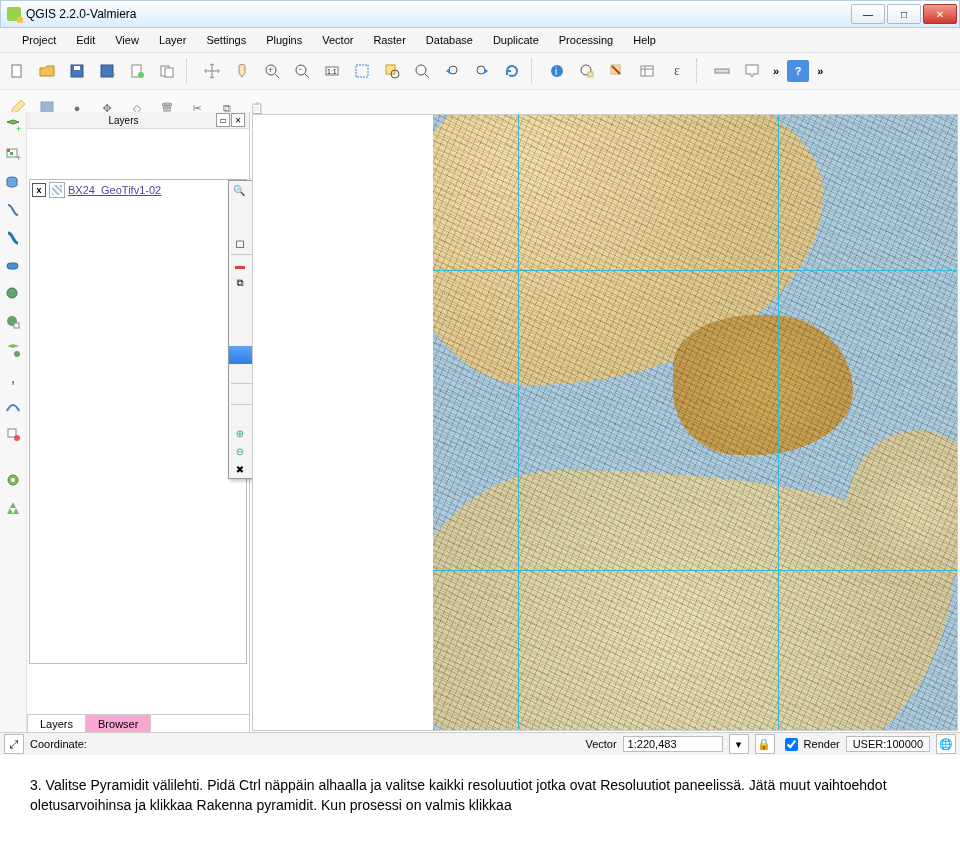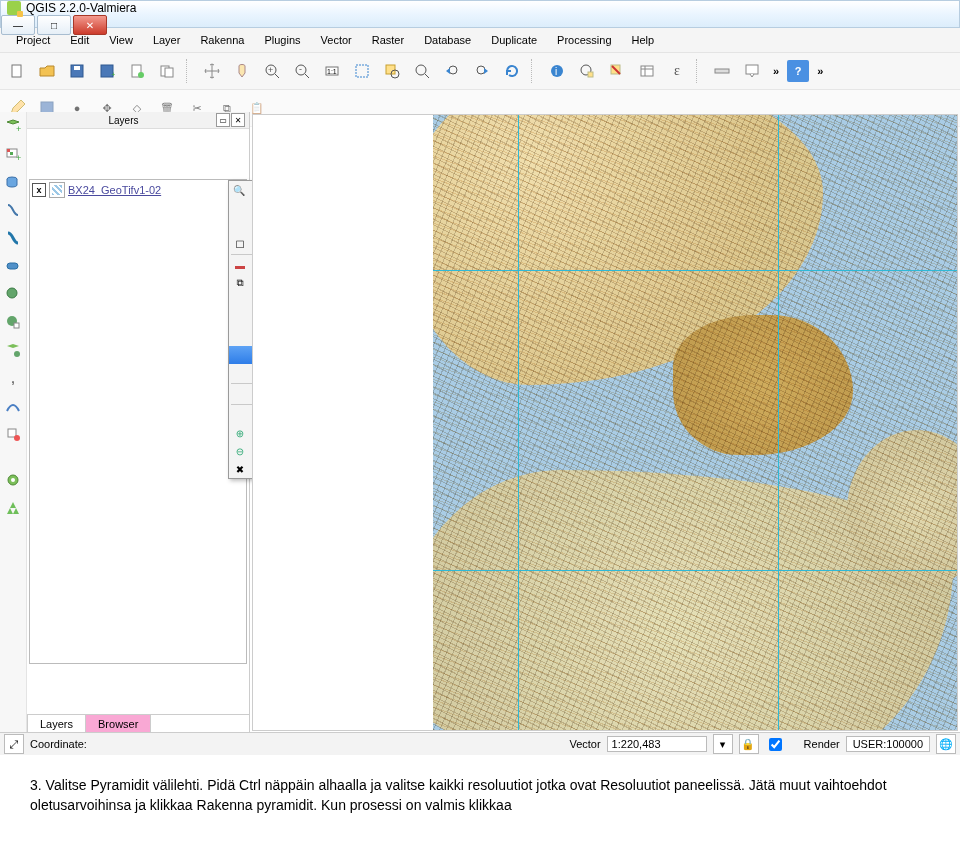--- a/index.html
+++ b/index.html
@@ -1,25 +1,25 @@
 <!DOCTYPE html>
 <html><head>
 <meta charset="utf-8">
 <style>
   body { margin:0; font-family: Tahoma, Verdana, sans-serif; font-size:11px; background:#fff; color:#000; }
   .window { position:relative; width:960px; height:755px; background:#fff; }
-  .titlebar { height:26px; background:linear-gradient(#fff,#eaf5ff,#dcedfb); border:1px solid #b7cde0; display:flex; align-items:flex-start; justify-content:space-between;flex-direction:column; }
+  .titlebar { height:26px; background:linear-gradient(#fff,#eaf5ff,#dcedfb); border:1px solid #b7cde0; display:flex; align-items:center; justify-content:space-between; }
   .titlebar .left { display:flex; align-items:center; gap:5px; padding-left:6px; }
   .qgis-logo { width:14px; height:14px; background:#9ad14a; border-radius:2px; position:relative; }
   .qgis-logo:after{content:"";position:absolute;right:-2px;bottom:-2px;width:6px;height:6px;background:#f6c34a;border-radius:1px;}
   .titlebar .title { font-size:12px; }
   .winbtns { display:flex; }
   .winbtn { width:32px; height:18px; border:1px solid #a8bdd0; background:linear-gradient(#fff,#e6eff7); display:flex; align-items:center; justify-content:center; font-size:10px; margin-right:2px; border-radius:2px;}
   .winbtn.close { background:linear-gradient(#f39a8f,#cc3b2b); color:#fff; border-color:#a73728;}
-  .menubar { height:20px; display:flex; align-items:center; gap:0; padding:2px 6px; background:#f5f5f5; border-bottom:1px solid #e4e4e4;}
+  .menubar { height:20px; display:flex; align-items:center; gap:0; padding:2px 12px; background:#f5f5f5; border-bottom:1px solid #e4e4e4;}
   .menubar .menuitem { padding:2px 10px; font-size:11px; }
   .toolbar { height:32px; display:flex; align-items:center; gap:4px; padding:2px 4px; background:#f7f7f7; border-bottom:1px solid #e6e6e6; }
   .tb-btn { width:24px; height:24px; border:1px solid transparent; display:flex; align-items:center; justify-content:center; border-radius:2px;}
   .tb-sep { width:6px; height:24px; border-left:1px dotted #bbb; margin:0 2px; }
   .overflow { font-weight:bold; padding:0 4px;}
   .body { position:absolute; top:112px; bottom:22px; left:0; right:0; display:flex; }
   .side-toolbar { width:26px; background:#f7f7f7; border-right:1px solid #e4e4e4; display:flex; flex-direction:column; align-items:center; padding-top:3px; gap:6px;}
   .side-btn{width:22px;height:22px;display:flex;align-items:center;justify-content:center;}
   .layers-panel { width:222px; border-right:1px solid #ccc; display:flex; flex-direction:column; background:#fff;gap:48px; }
   .panel-title{height:16px;background:#f2f2f2;border-bottom:1px solid #ddd;display:flex;align-items:center;justify-content:space-between;padding:0 4px;font-size:10px;}
@@ -74,21 +74,21 @@
       <div class="winbtn">□</div>
       <div class="winbtn close">✕</div>
     </div>
   </div>
 
   <div class="menubar">
     <span class="menuitem">Project</span>
     <span class="menuitem">Edit</span>
     <span class="menuitem">View</span>
     <span class="menuitem">Layer</span>
-    <span class="menuitem">Rakenna</span>
+    <span class="menuitem">Settings</span>
     <span class="menuitem">Plugins</span>
     <span class="menuitem">Vector</span>
     <span class="menuitem">Raster</span>
     <span class="menuitem">Database</span>
     <span class="menuitem">Duplicate</span>
     <span class="menuitem">Processing</span>
     <span class="menuitem">Help</span>
   </div>
 
   <div class="toolbar">
@@ -440,21 +440,21 @@
   </div>
 
   <div class="statusbar">
     <div class="st-btn">⤢</div>
     <span>Coordinate:</span>
     <span style="flex:1"></span>
     <span>Vector</span>
     <input style="width: 90px;" value="1:220,483">
     <div class="st-btn">▾</div>
     <div class="st-btn">🔒</div>
-    <label style="display:flex;align-items:center;gap:19px;">
+    <label style="display:flex;align-items:center;gap:3px;">
       <input type="checkbox" checked="" style="">
       <span>Render</span>
     </label>
     <span style="border:1px solid #bbb;padding:1px 6px;background:#fff;">USER:100000</span>
     <div class="st-btn">🌐</div>
   </div>
 
 </div>
 
 <div class="instructions">

